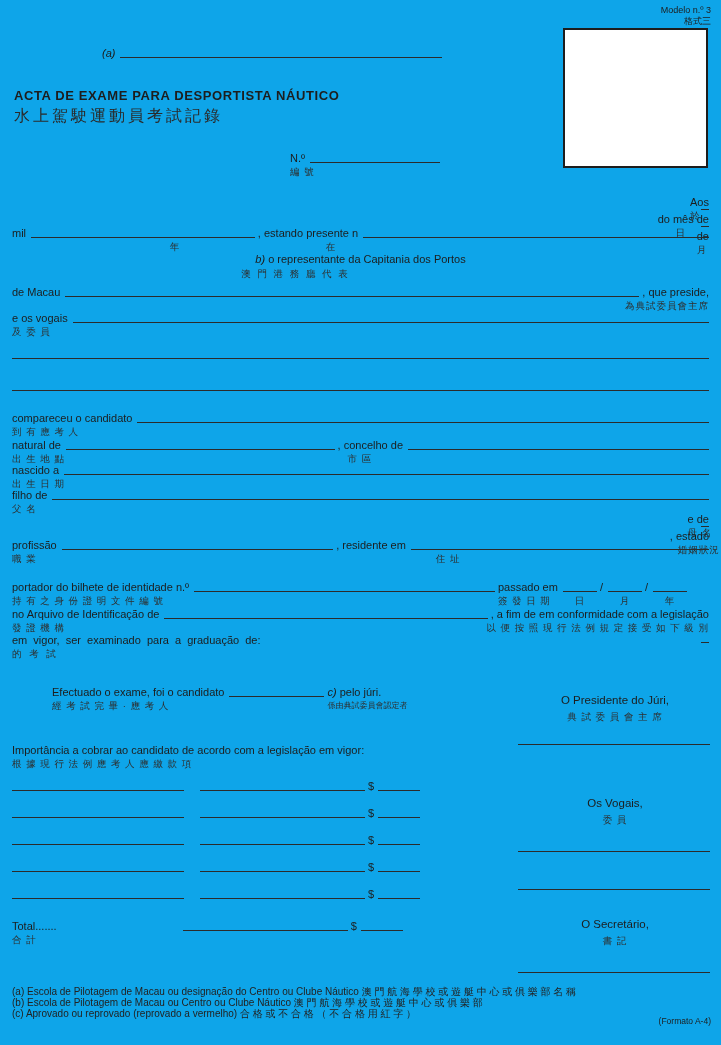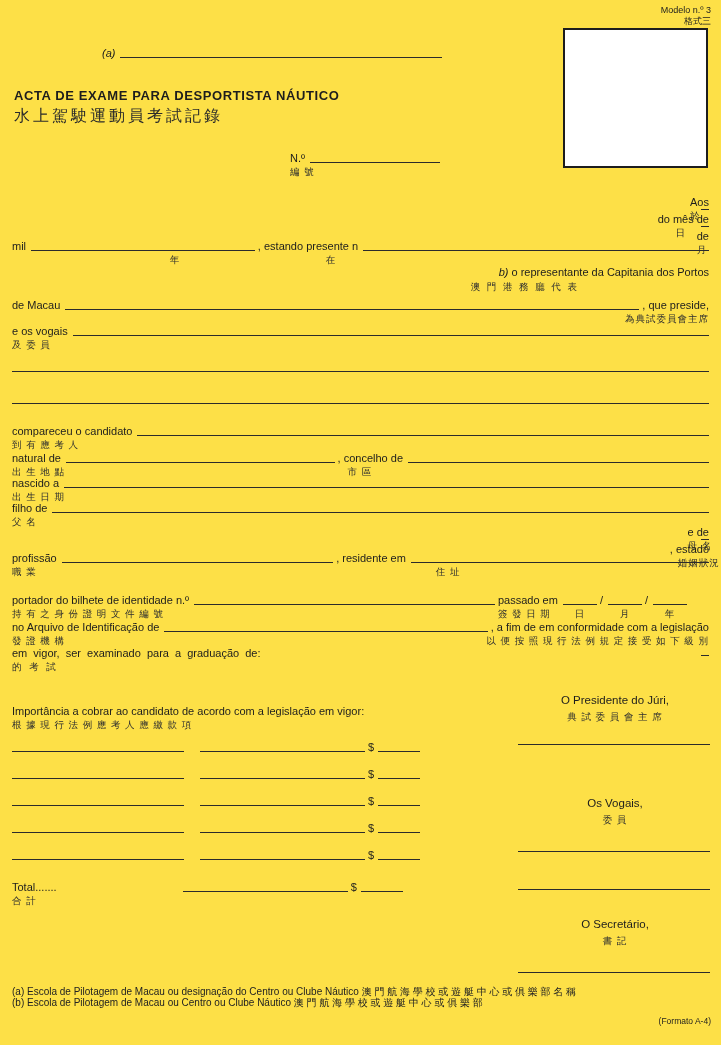--- a/index.html
+++ b/index.html
@@ -1,19 +1,19 @@
 <!DOCTYPE html>
 <html><head>
 <meta charset="utf-8">
 <style>
   * { margin:0; padding:0; box-sizing:border-box; }
   html,body { background:#e8e8e8; }
   .page {
     position:relative; width:721px; height:1045px; margin:0 auto;
-    background:#fde047; color:#1d1d1d; overflow:hidden;
+    background:#0ea5e9; color:#1d1d1d; overflow:hidden;
     font-family:"Liberation Sans","DejaVu Sans",sans-serif; font-size:11px;
   }
   .content { padding:0 12px; }
   .row { display:flex; align-items:flex-end; line-height:14px; height:14px; position:relative; }
   .lbl { position:relative; display:inline-block; white-space:nowrap; }
   .zh {
     position:absolute; top:100%; left:0; font-size:9.5px; line-height:11px;
     letter-spacing:1px; color:#2e2e2e; white-space:nowrap; margin-top:1px;
   }
   .zh.right { left:auto; right:0; }
@@ -39,22 +39,22 @@
   .footnotes { position:absolute; left:12px; top:986px; font-size:10px; line-height:11px; color:#222; }
   .formato { position:absolute; right:10px; top:1016px; font-size:8.5px; }
 
   
   .row-a { margin:46px 0 0 90px; width:340px; }
   .title-block { margin-top:28px; padding-left:2px; }
   .title { font-size:13px; font-weight:bold; letter-spacing:0.6px; line-height:15px; }
   .title-zh { font-size:16px; letter-spacing:3px; margin-top:3px; color:#2a2a2a; }
   .no-row { margin:24px 0 0 278px; width:150px; }
   .aos-row { margin:30px 0 0 40px;flex-direction:column; }
-  .mil-row { margin-top:30px; }
-  .brep-block { margin-top:13px; text-align:right; line-height:13px; }
+  .mil-row { margin-top:17px; }
+  .brep-block { margin-top:13px; text-align:center; line-height:13px; }
   .brep-zh { font-size:9.5px; letter-spacing:2px; padding-right:130px; margin-top:1px; color:#2e2e2e; }
   .demacau-row { margin-top:5px; }
   .evogais-row { margin-top:12px; }
   .blankrow1 { margin-top:26px; }
   .blankrow2 { margin-top:22px; }
   .comp-row { margin-top:18px; }
   .natural-row { margin-top:13px; }
   .nascido-row { margin-top:11px; }
   .filho-row { margin-top:11px; }
   .ede-row { margin-top:10px;flex-direction:column; }
@@ -271,20 +271,31 @@
       </span>
     </div>
 
     <div class="row emvigor-row">
       <span class="lbl">
         <span>em vigor, ser examinado para a graduação de:</span>
         <span class="zh">的 考 試</span>
       </span>
     </div>
 
+    <div class="row efect-row">
+      <span class="lbl">
+        <span>Efectuado o exame, foi o candidato</span>
+        <span class="zh">經 考 試 完 畢 · 應 考 人</span>
+      </span>
+      <span class="blank" style="flex:0 0 95px"></span>
+      <span class="lbl">
+        <span class="it">c)</span><span> pelo júri.</span>
+        <span class="zh small">係由典試委員會認定者</span>
+      </span>
+    </div>
 
     <div class="row import-row">
       <span class="lbl">
         <span>Importância a cobrar ao candidato de acordo com a legislação em vigor:</span>
         <span class="zh">根 據 現 行 法 例 應 考 人 應 繳 款 項</span>
       </span>
     </div>
 
     <div class="row fee-row first">
       <span class="blank fee-c1"></span>
@@ -345,17 +356,18 @@
 
   <div class="sig-block" style="top:918px">
     <div>O Secretário,</div>
     <div class="zh-line">書 記</div>
   </div>
   <div class="sig-line" style="top:972px"></div>
 
   <div class="footnotes">
     <div>(a) Escola de Pilotagem de Macau ou designação do Centro ou Clube Náutico 澳 門 航 海 學 校 或 遊 艇 中 心 或 俱 樂 部 名 稱</div>
     <div>(b) Escola de Pilotagem de Macau ou Centro ou Clube Náutico 澳 門 航 海 學 校 或 遊 艇 中 心 或 俱 樂 部</div>
+    <div>(c) Aprovado ou reprovado (reprovado a vermelho) 合 格 或 不 合 格 （ 不 合 格 用 紅 字 ）</div>
   </div>
 
   <div class="formato">(Formato A-4)</div>
 
 </div>
 
 </body></html>

